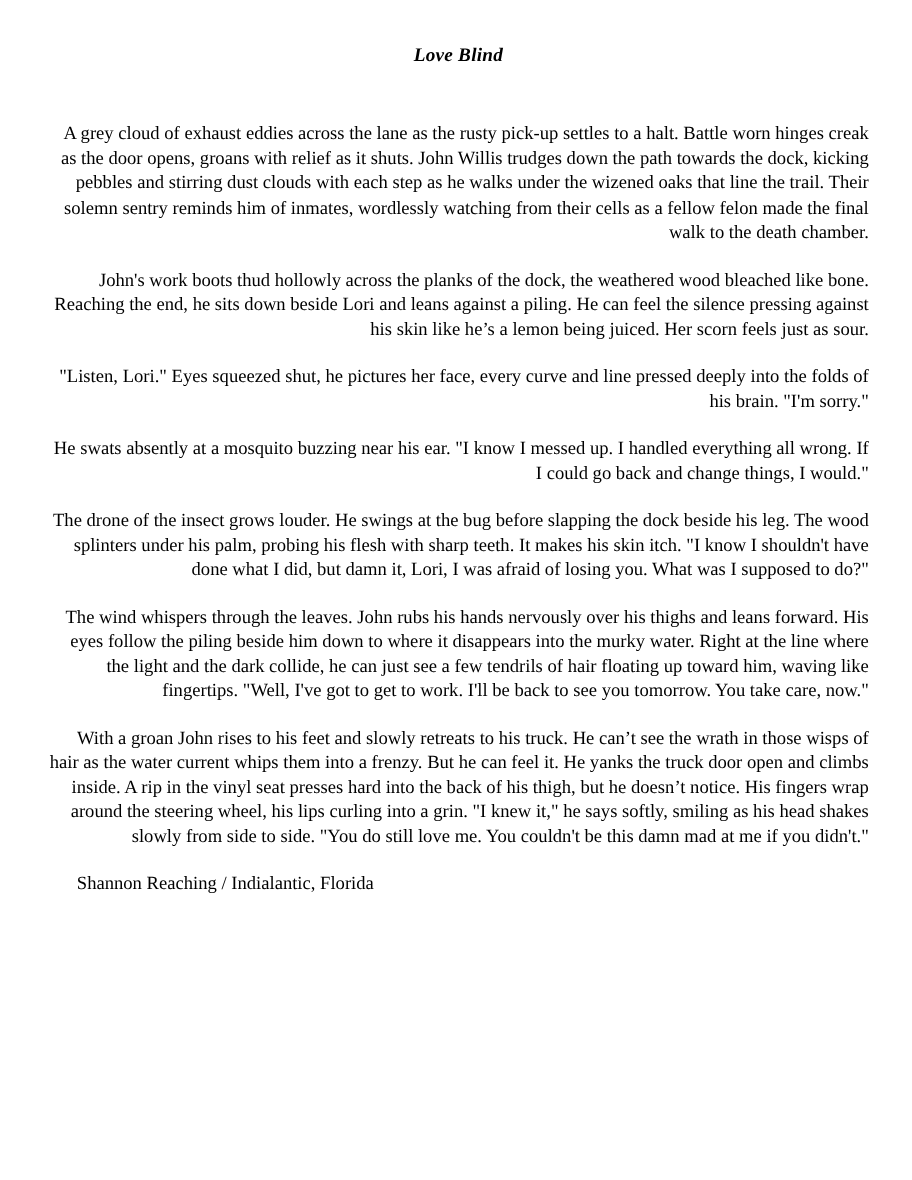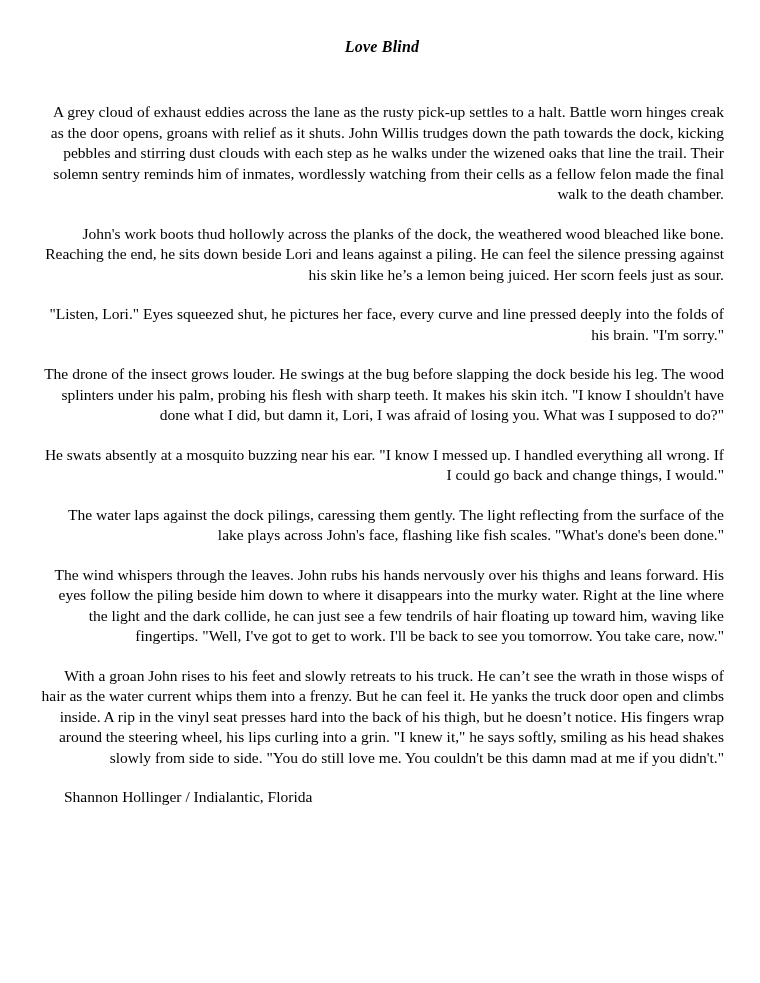--- a/index.html
+++ b/index.html
@@ -44,20 +44,19 @@
 </style>
 </head>
 <body>
 
 <div class="page">
   <h1 class="doc-title">Love Blind</h1>
   <div class="story">
     <p>A grey cloud of exhaust eddies across the lane as the rusty pick-up settles to a halt. Battle worn hinges creak as the door opens, groans with relief as it shuts. John Willis trudges down the path towards the dock, kicking pebbles and stirring dust clouds with each step as he walks under the wizened oaks that line the trail. Their solemn sentry reminds him of inmates, wordlessly watching from their cells as a fellow felon made the final walk to the death chamber.</p>
     <p>John's work boots thud hollowly across the planks of the dock, the weathered wood bleached like bone. Reaching the end, he sits down beside Lori and leans against a piling. He can feel the silence pressing against his skin like he’s a lemon being juiced. Her scorn feels just as sour.</p>
     <p>"Listen, Lori." Eyes squeezed shut, he pictures her face, every curve and line pressed deeply into the folds of his brain. "I'm sorry."</p>
+    <p>He swats absently at a mosquito buzzing near his ear. "I know I messed up. I handled everything all wrong. If I could go back and change things, I would."</p>
     <p>The drone of the insect grows louder. He swings at the bug before slapping the dock beside his leg. The wood splinters under his palm, probing his flesh with sharp teeth. It makes his skin itch. "I know I shouldn't have done what I did, but damn it, Lori, I was afraid of losing you. What was I supposed to do?"</p>
-    <p>He swats absently at a mosquito buzzing near his ear. "I know I messed up. I handled everything all wrong. If I could go back and change things, I would."</p>
-    <p>The water laps against the dock pilings, caressing them gently. The light reflecting from the surface of the lake plays across John's face, flashing like fish scales. "What's done's been done."</p>
     <p>The wind whispers through the leaves. John rubs his hands nervously over his thighs and leans forward. His eyes follow the piling beside him down to where it disappears into the murky water. Right at the line where the light and the dark collide, he can just see a few tendrils of hair floating up toward him, waving like fingertips. "Well, I've got to get to work. I'll be back to see you tomorrow. You take care, now."</p>
     <p>With a groan John rises to his feet and slowly retreats to his truck. He can’t see the wrath in those wisps of hair as the water current whips them into a frenzy. But he can feel it. He yanks the truck door open and climbs inside. A rip in the vinyl seat presses hard into the back of his thigh, but he doesn’t notice. His fingers wrap around the steering wheel, his lips curling into a grin. "I knew it," he says softly, smiling as his head shakes slowly from side to side. "You do still love me. You couldn't be this damn mad at me if you didn't."</p>
   </div>
-  <div class="attribution">Shannon Hollinger / Indialantic, Florida</div>
+  <div class="attribution">Shannon Reaching / Indialantic, Florida</div>
 </div>
 
 </body></html>

